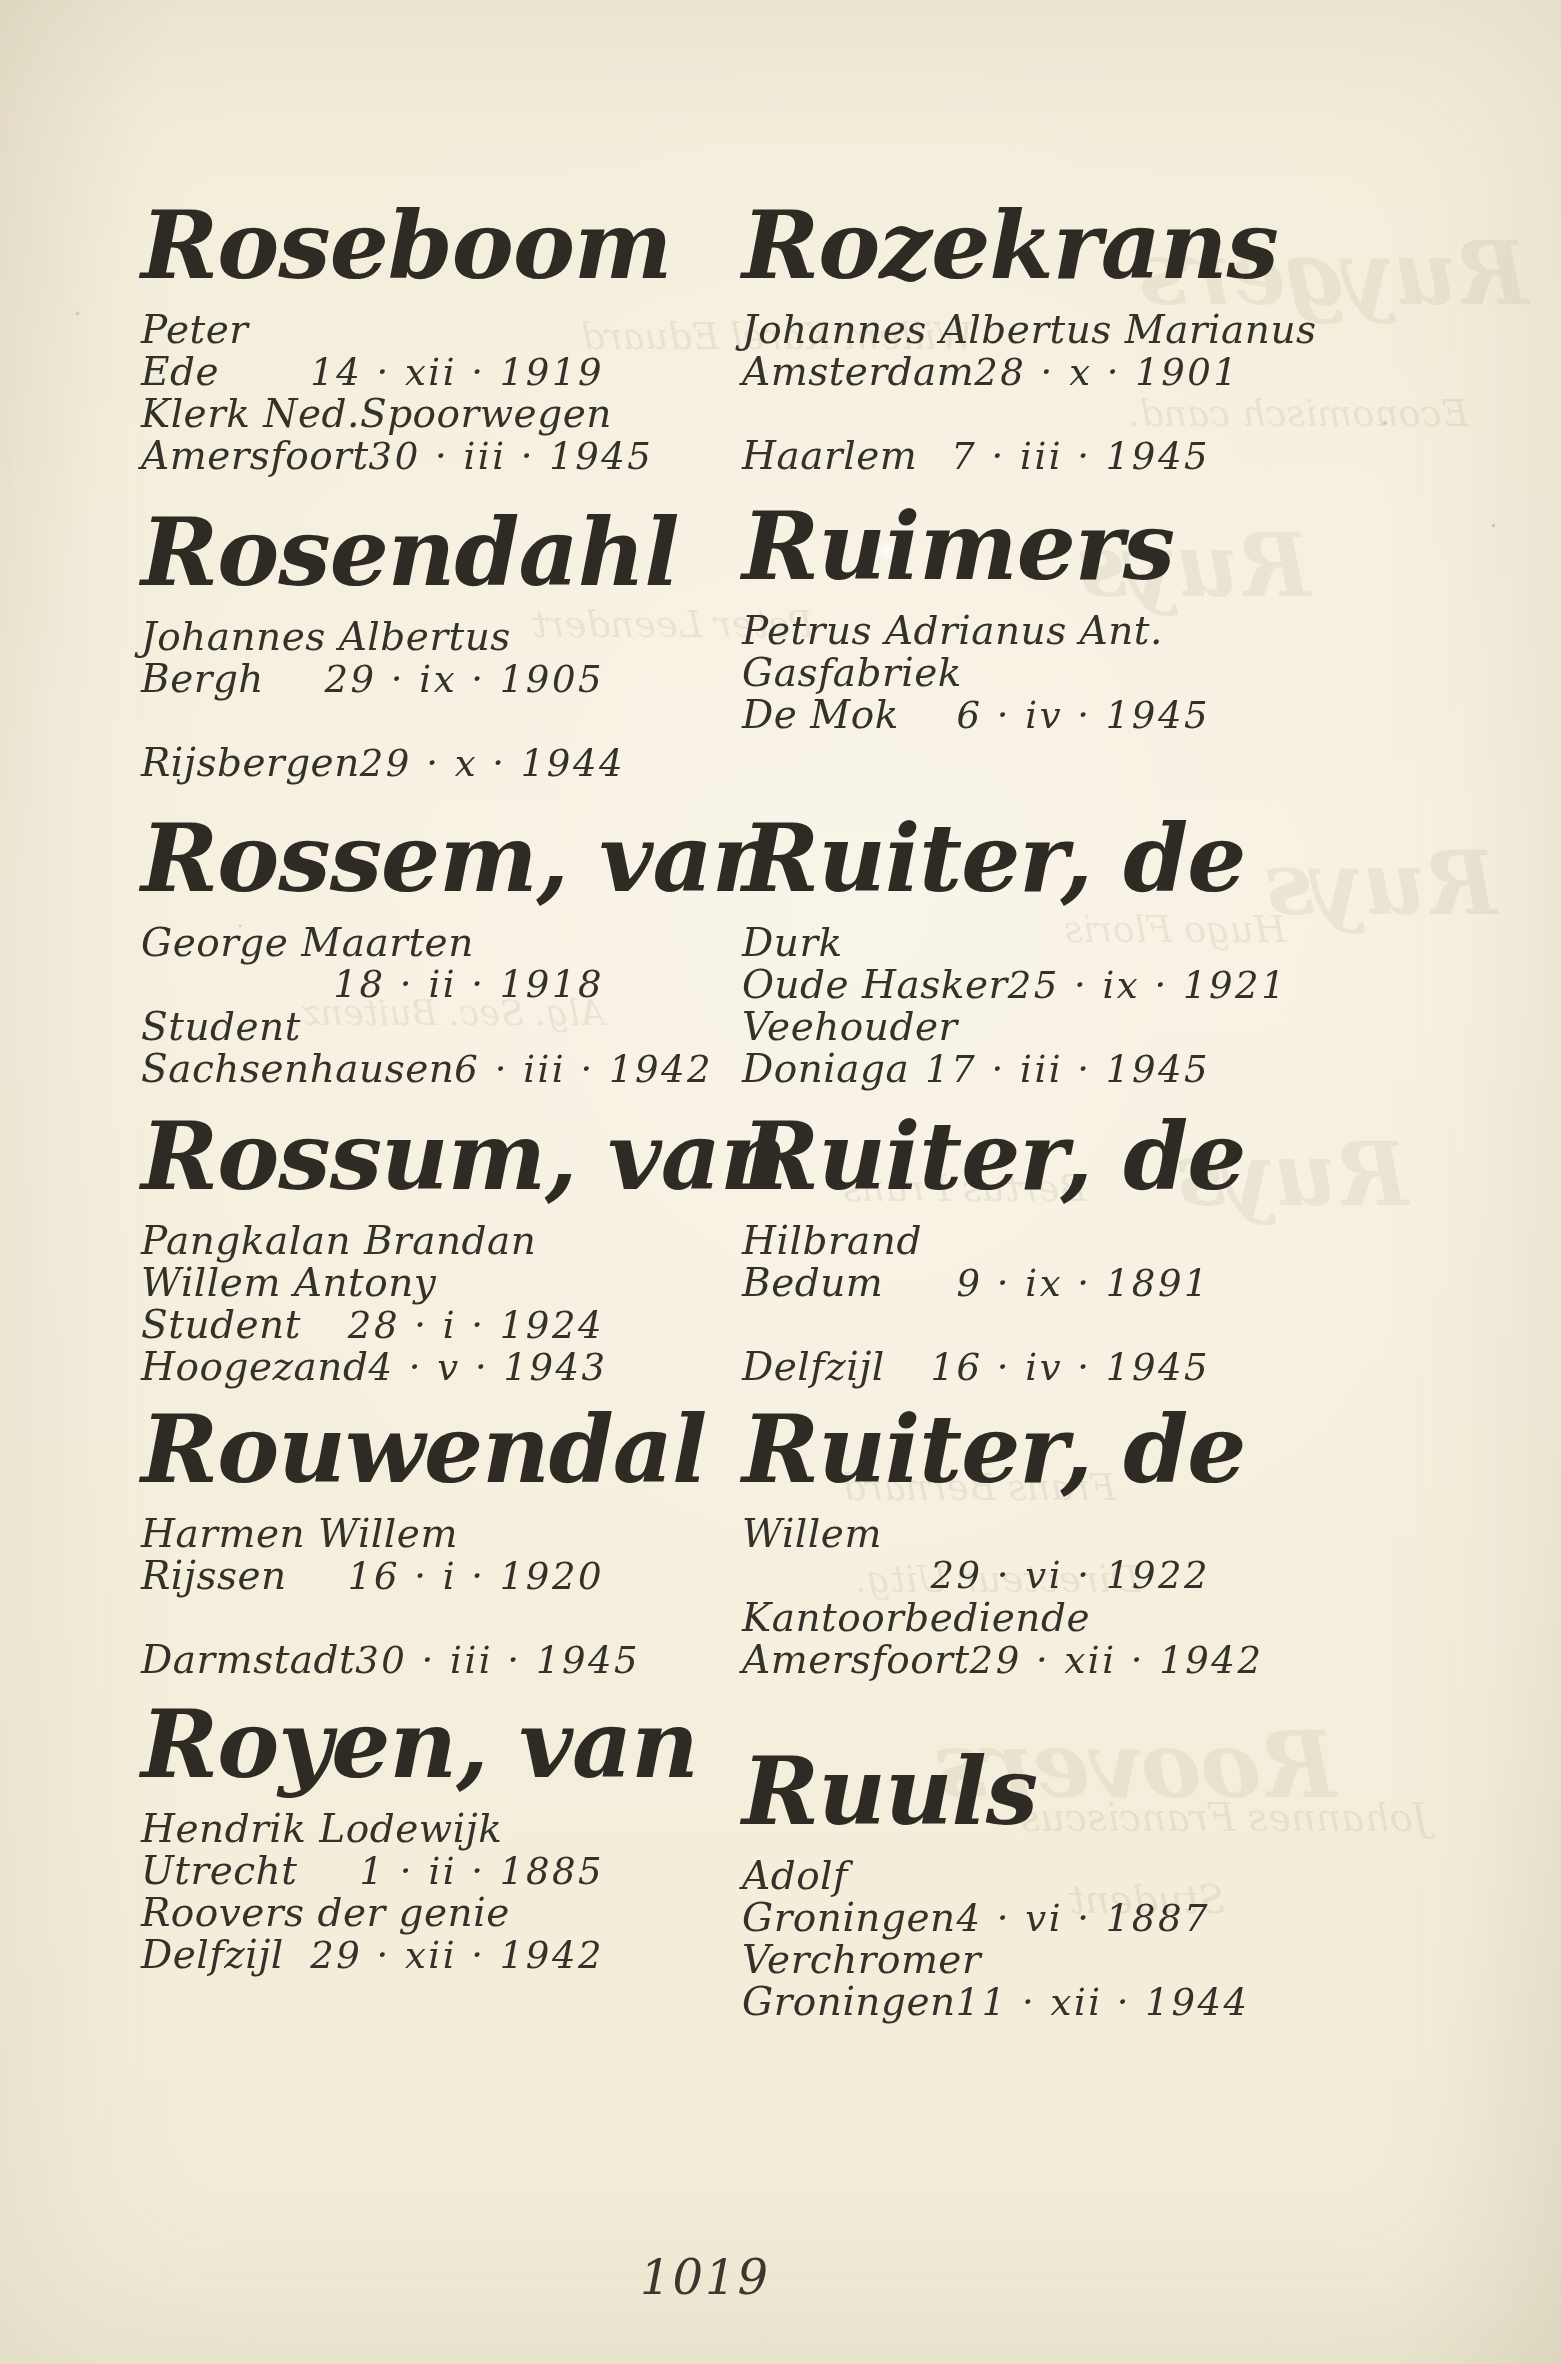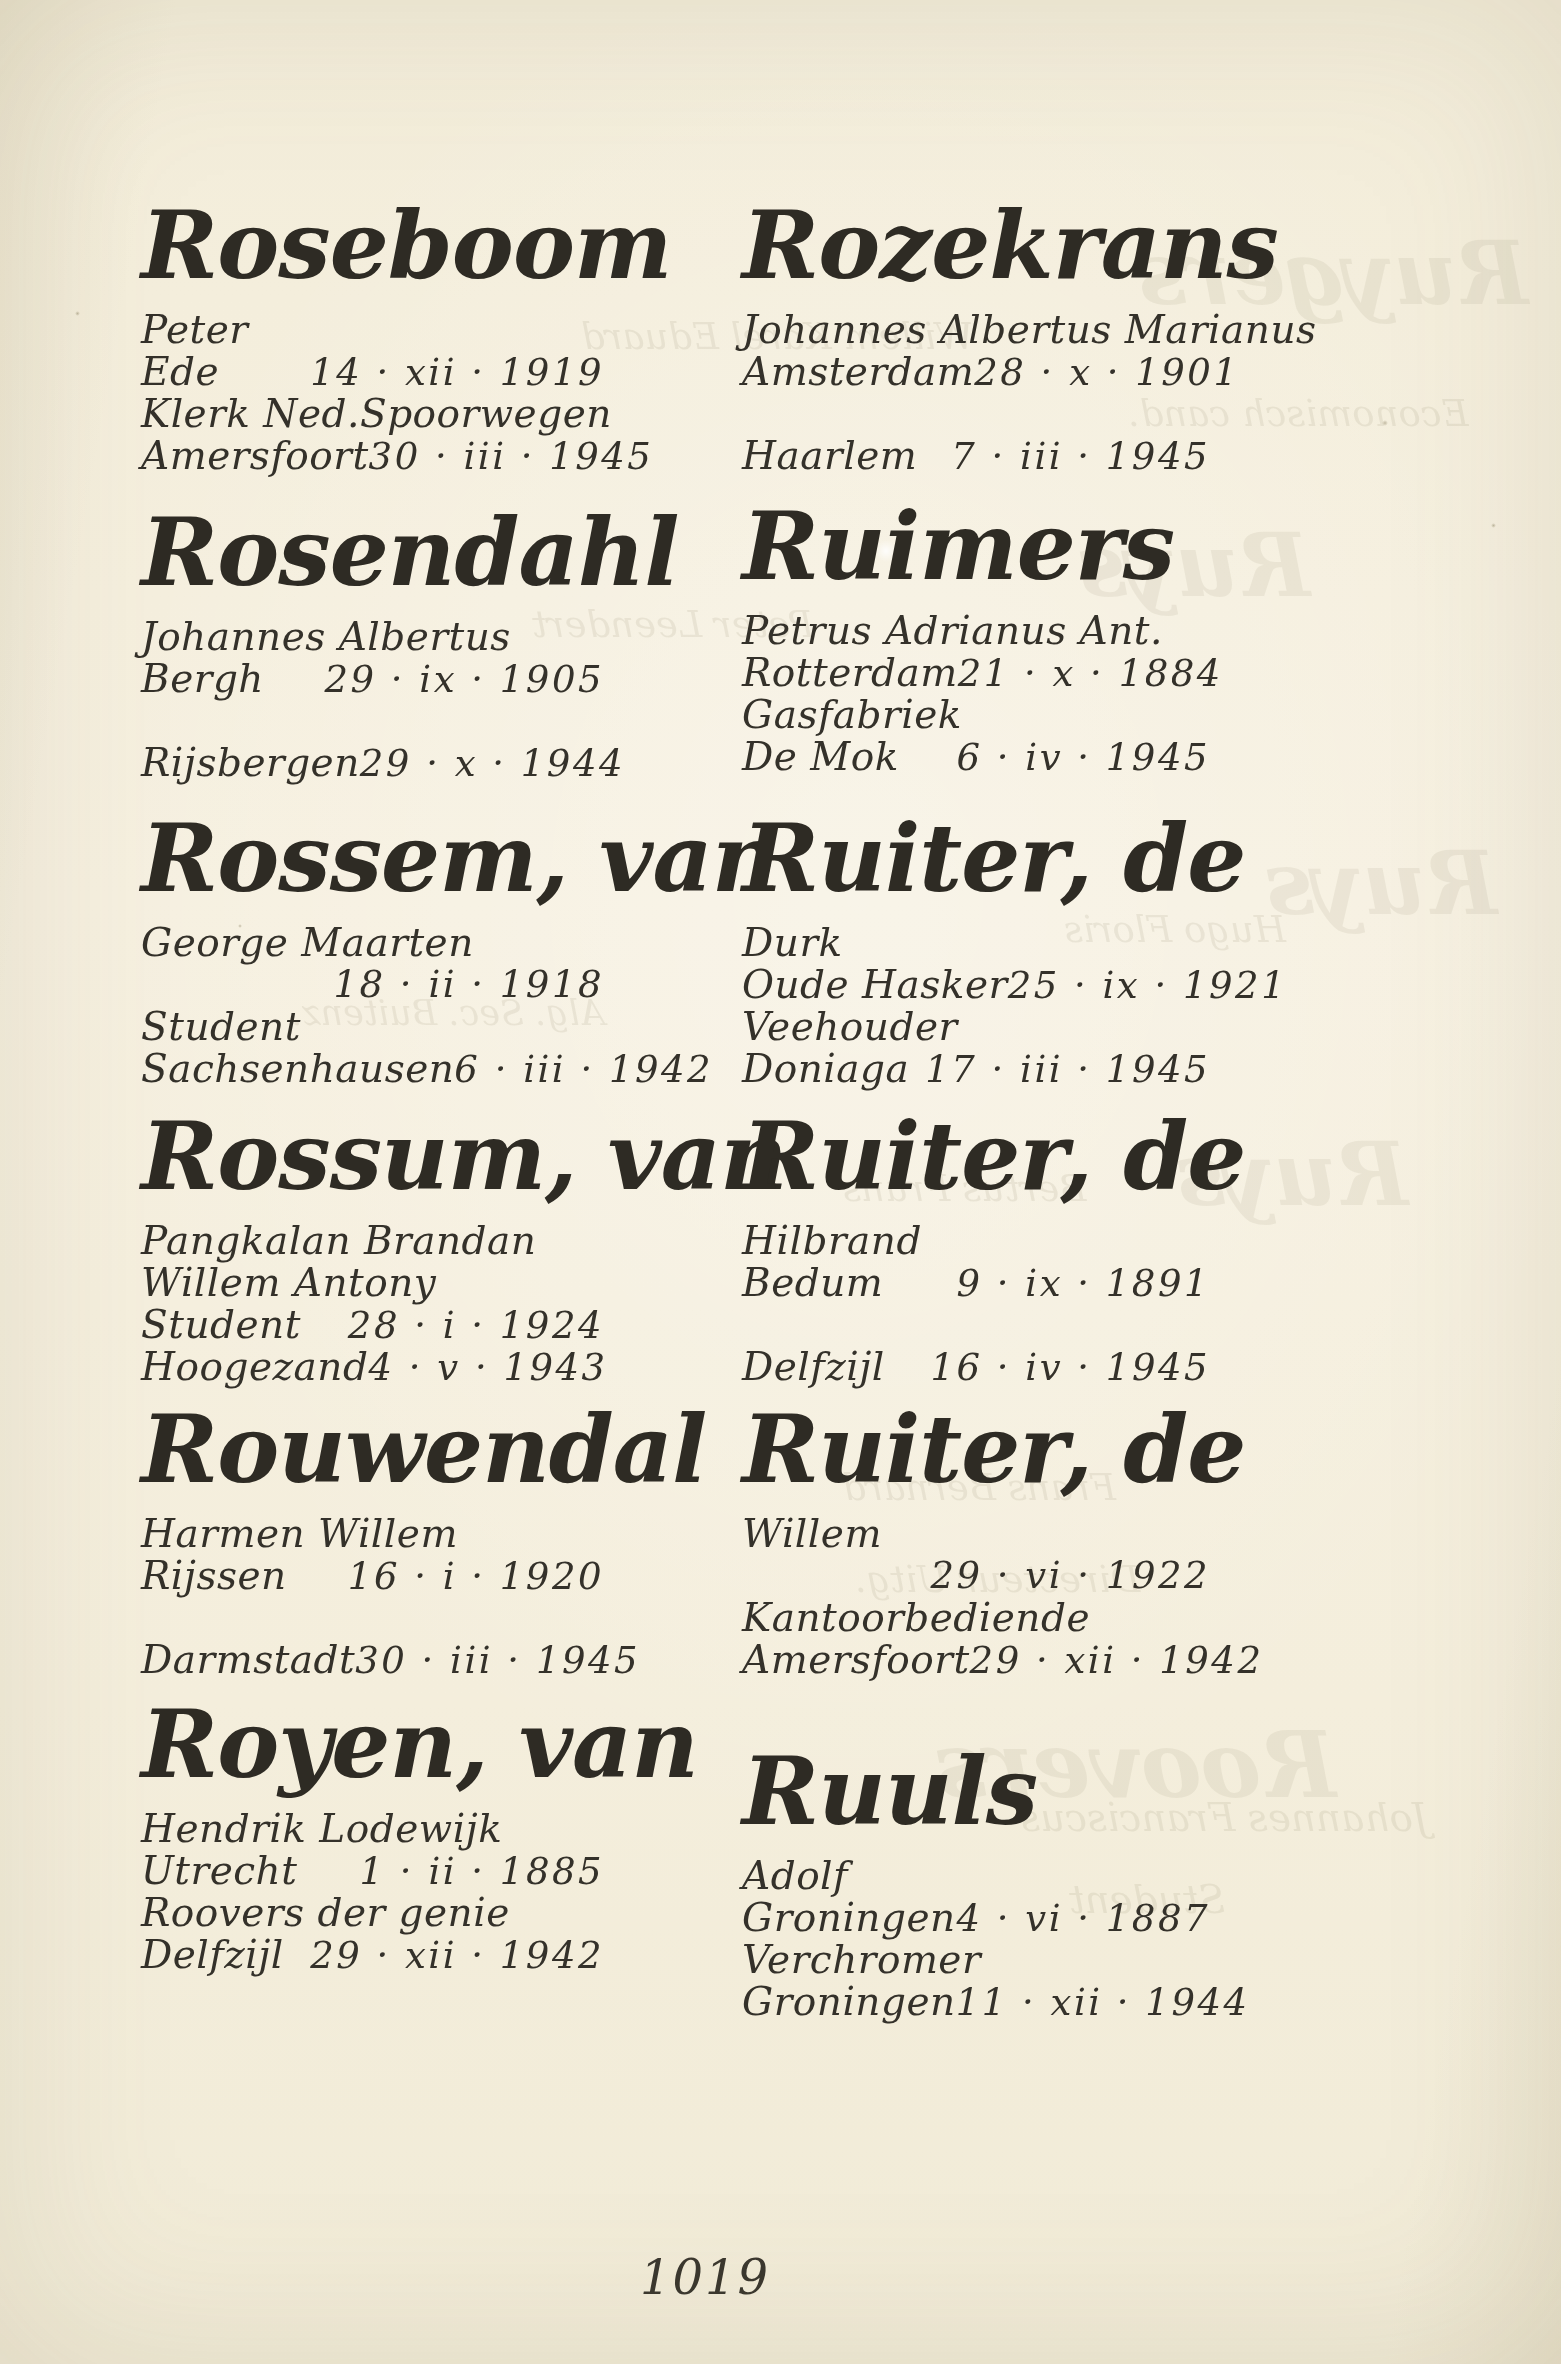--- a/index.html
+++ b/index.html
@@ -226,24 +226,20 @@
       </div>
   </article>
 
   <article class="entry rcol" style="left:742px; top:497px;">
     <h2 class="surname">Ruimers</h2>
     <div class="dline">
       <span>Petrus Adrianus Ant.</span>
       <span class="dt"></span>
       </div>
     <div class="dline">
-      <span>Rotterdam</span>
-      <span class="dt">21 · x · 1884</span>
-      </div>
-    <div class="dline">
       <span>Gasfabriek</span>
       <span class="dt"></span>
       </div>
     <div class="dline">
       <span>De Mok</span>
       <span class="dt">6 · iv · 1945</span>
       </div>
   </article>
 
   <article class="entry rcol" style="left:742px; top:809px;">

